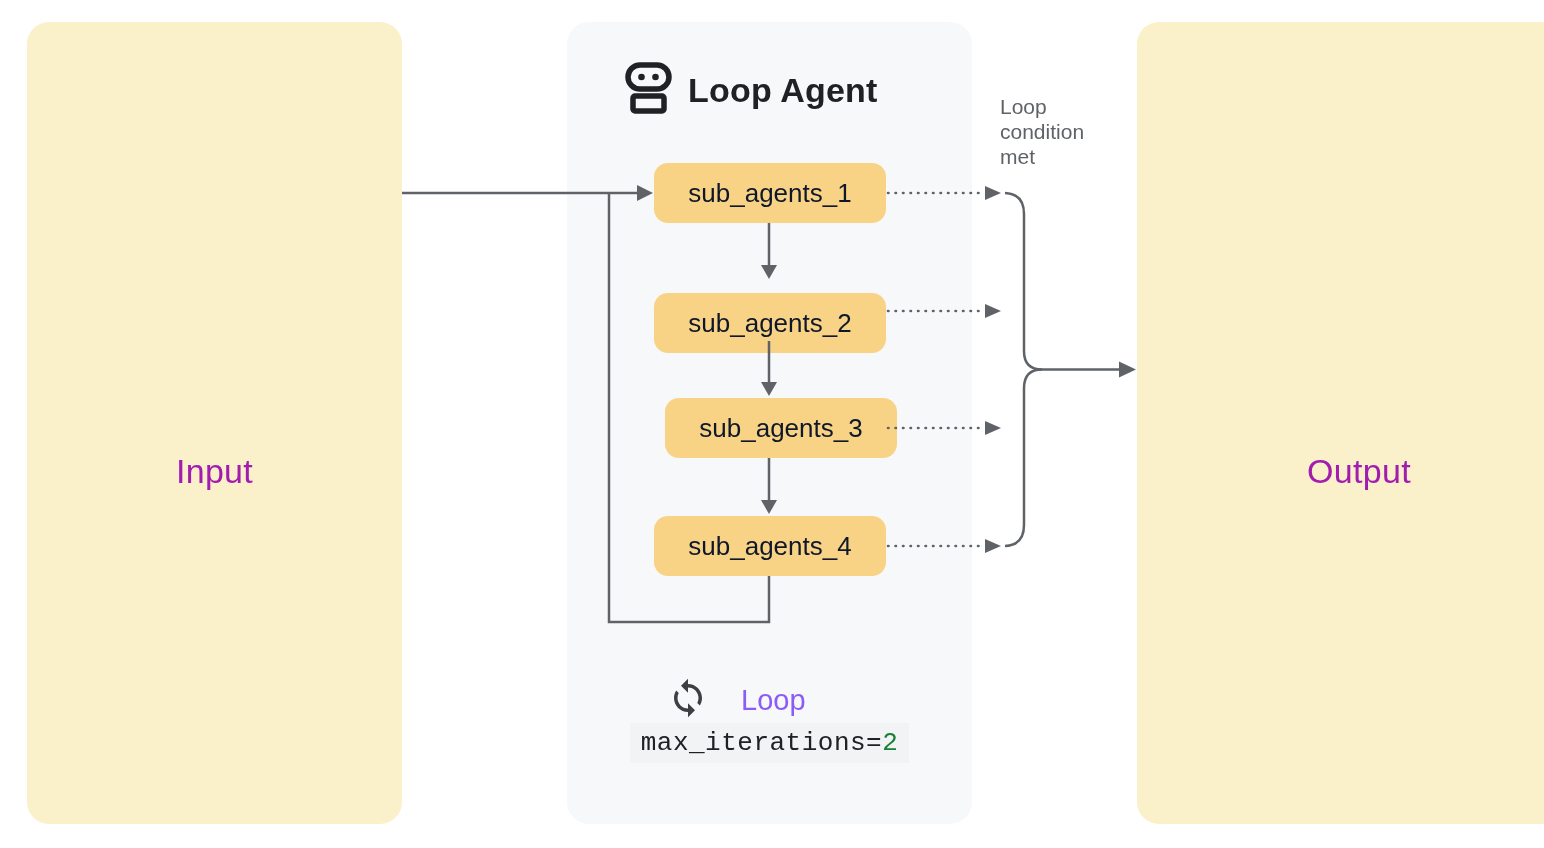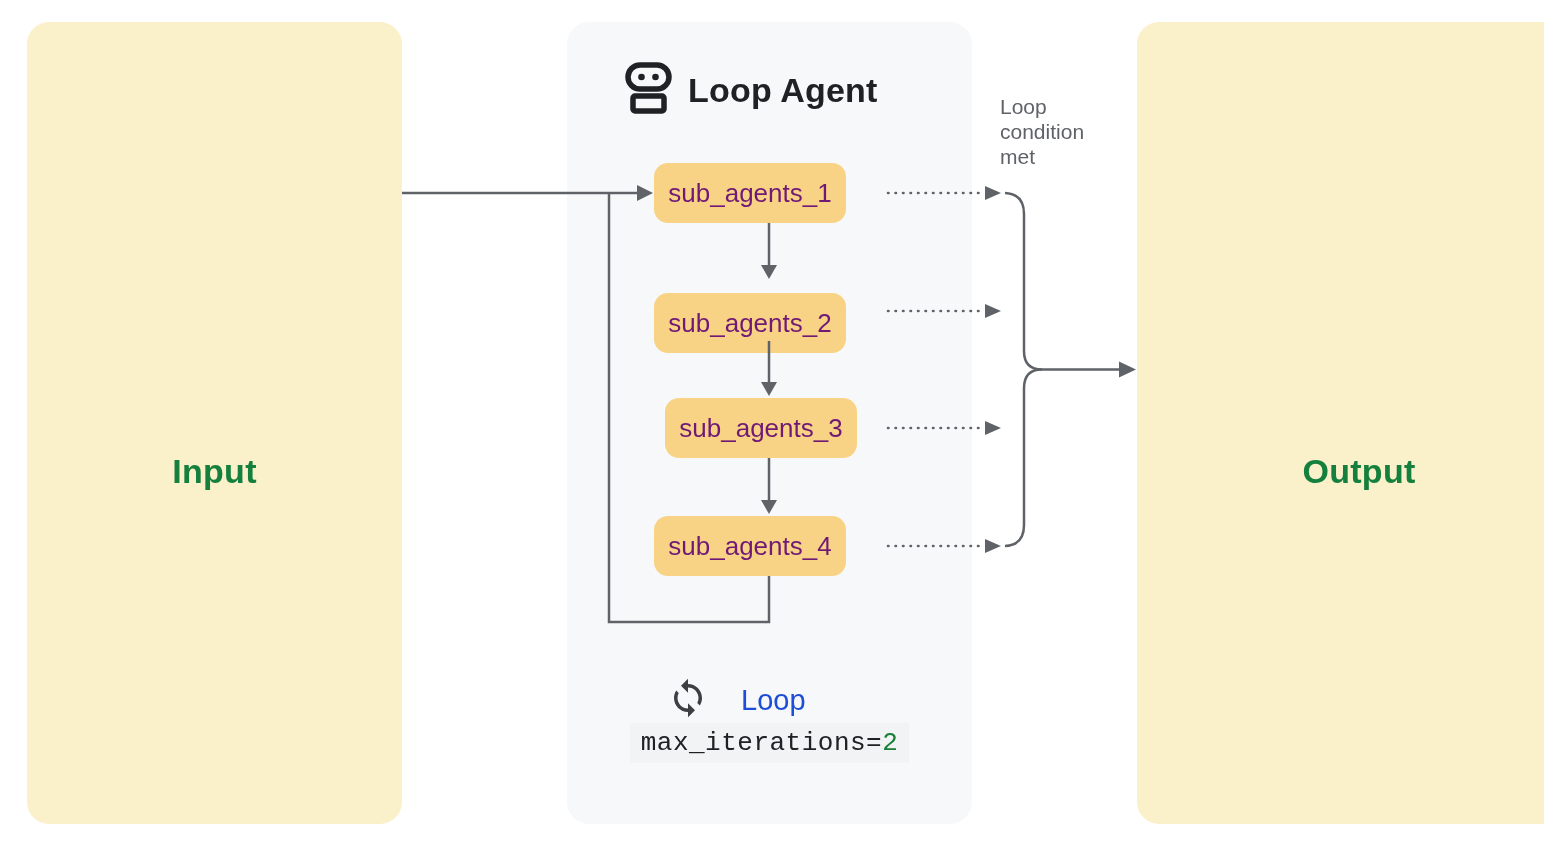--- a/index.html
+++ b/index.html
@@ -4,36 +4,36 @@
 <style>
   html,body{margin:0;padding:0;background:#ffffff;}
   .canvas{position:relative;width:1544px;height:848px;background:#ffffff;
           font-family:"Liberation Sans",sans-serif;overflow:hidden;}
 
   
   .ionode{position:absolute;top:22px;height:802px;background:#faf0ca;border-radius:22px;}
   .ionode.input{left:27px;width:375px;}
   .ionode.output{left:1137px;width:444px;}
   .io-label{position:absolute;left:0;right:0;top:430px;text-align:center;
-            font-size:34px;font-weight:700;color:#15803d;letter-spacing:.3px;}
+            font-size:34px;font-weight:400;color:#a21caf;letter-spacing:.3px;}
 
   
   .panel{position:absolute;left:567px;top:22px;width:405px;height:802px;
          background:#f7f8fa;border-radius:22px;}
   .panel-header{position:absolute;left:58px;top:40px;display:flex;align-items:center;gap:16px;}
   .panel-title{font-size:34px;font-weight:700;color:#202124;letter-spacing:.2px;}
 
-  .sub-agent{position:absolute;left:87px;width:192px;height:60px;background:#f8d385;
+  .sub-agent{position:absolute;left:87px;width:232px;height:60px;background:#f8d385;
              border-radius:14px;display:flex;align-items:center;justify-content:center;
-             font-size:26px;color:#701a75;}
+             font-size:26px;color:#0f172a;}
   .sub-agent.n1{top:141px;} .sub-agent.n2{top:271px;}
   .sub-agent.n3{top:376px;margin-left:11px;} .sub-agent.n4{top:494px;}
 
   .loop-row{position:absolute;left:100px;top:655px;display:flex;align-items:center;gap:32px;}
-  .loop-label{font-size:29px;color:#1d4ed8;}
+  .loop-label{font-size:29px;color:#8b5cf6;}
 
   .code-row{position:absolute;left:0;top:701px;width:100%;text-align:center;}
   .code{display:inline-block;background:#f1f3f4;padding:5px 11px;
         font-family:"Liberation Mono",monospace;font-size:26px;color:#202124;letter-spacing:.5px;}
   .code .val{color:#188038;}
 
   .exit-label{position:absolute;left:1000px;top:94px;width:104px;
               font-size:21px;line-height:25px;color:#5f6368;}
 
   .overlay{position:absolute;left:0;top:0;pointer-events:none;}

